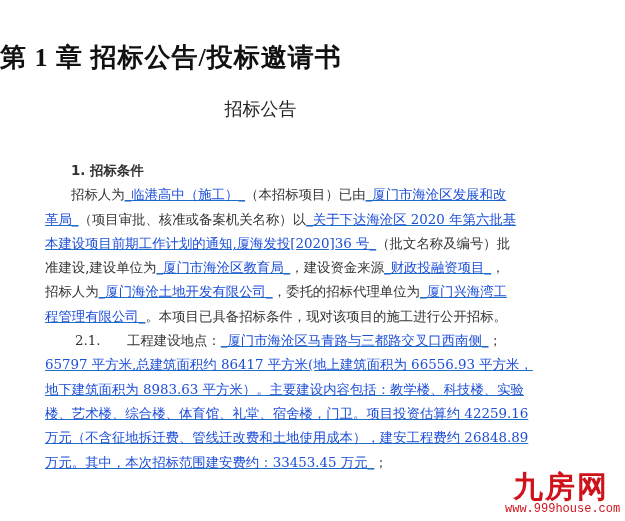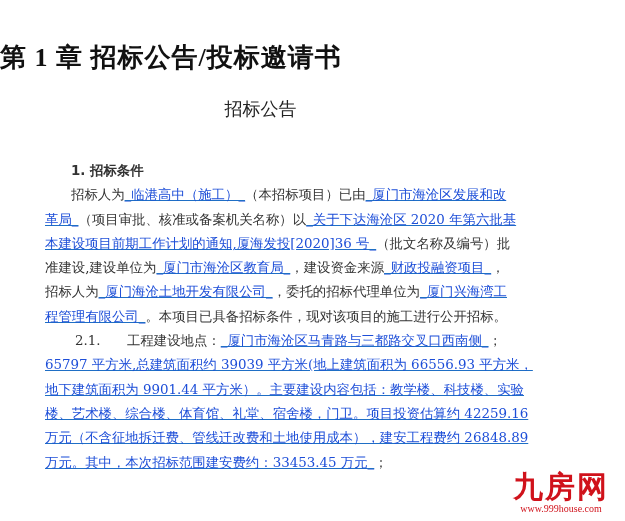--- a/index.html
+++ b/index.html
@@ -29,21 +29,21 @@
   .ind2 { padding-left: 30px; }
   .lnk { color: #1d4ed8; text-decoration: underline; text-decoration-color: #1f6fc5; }
   .num { display: inline-block; width: 52px; }
   .watermark {
     position: absolute; right: 8px; bottom: 6px; width: 112px; text-align: center;
   }
   .wm-logo {
     color: #d0121b; font-size: 30px; font-weight: bold; letter-spacing: 2px; line-height: 32px;
     font-family: "DejaVu Sans", sans-serif;
   }
-  .wm-url { color: #d0121b; font-size: 10px; line-height: 12px; font-family: Liberation Serif, serif; }
+  .wm-url { color: #d0121b; font-size: 12px; line-height: 12px; font-family: Liberation Mono, monospace; }
 </style>
 </head>
 <body>
 
 <div class="chapter-title">第 1 章 招标公告/投标邀请书</div>
 <div class="section-title">招标公告</div>
 
 <div class="body">
   <div class="line h">1. 招标条件</div>
 
@@ -64,24 +64,24 @@
   </div>
   <div class="line">
     <span class="lnk">程管理有限公司_</span><span>。本项目已具备招标条件，现对该项目的施工进行公开招标。</span>
   </div>
 
 
   <div class="line ind2">
     <span class="num">2.1.</span><span>工程建设地点：</span><span class="lnk">_厦门市海沧区马青路与三都路交叉口西南侧_</span><span>；</span>
   </div>
   <div class="line">
-    <span class="lnk">65797 平方米,总建筑面积约 39039 平方米(地上建筑面积为 66556.93 平方米，</span>
+    <span class="lnk">65797 平方米,总建筑面积约 86417 平方米(地上建筑面积为 66556.93 平方米，</span>
   </div>
   <div class="line">
-    <span class="lnk">地下建筑面积为 9901.44 平方米）。主要建设内容包括：教学楼、科技楼、实验</span>
+    <span class="lnk">地下建筑面积为 8983.63 平方米）。主要建设内容包括：教学楼、科技楼、实验</span>
   </div>
   <div class="line">
     <span class="lnk">楼、艺术楼、综合楼、体育馆、礼堂、宿舍楼，门卫。项目投资估算约 42259.16</span>
   </div>
   <div class="line">
     <span class="lnk">万元（不含征地拆迁费、管线迁改费和土地使用成本），建安工程费约 26848.89</span>
   </div>
   <div class="line">
     <span class="lnk">万元。其中，本次招标范围建安费约：33453.45 万元_</span><span>；</span>
   </div>

